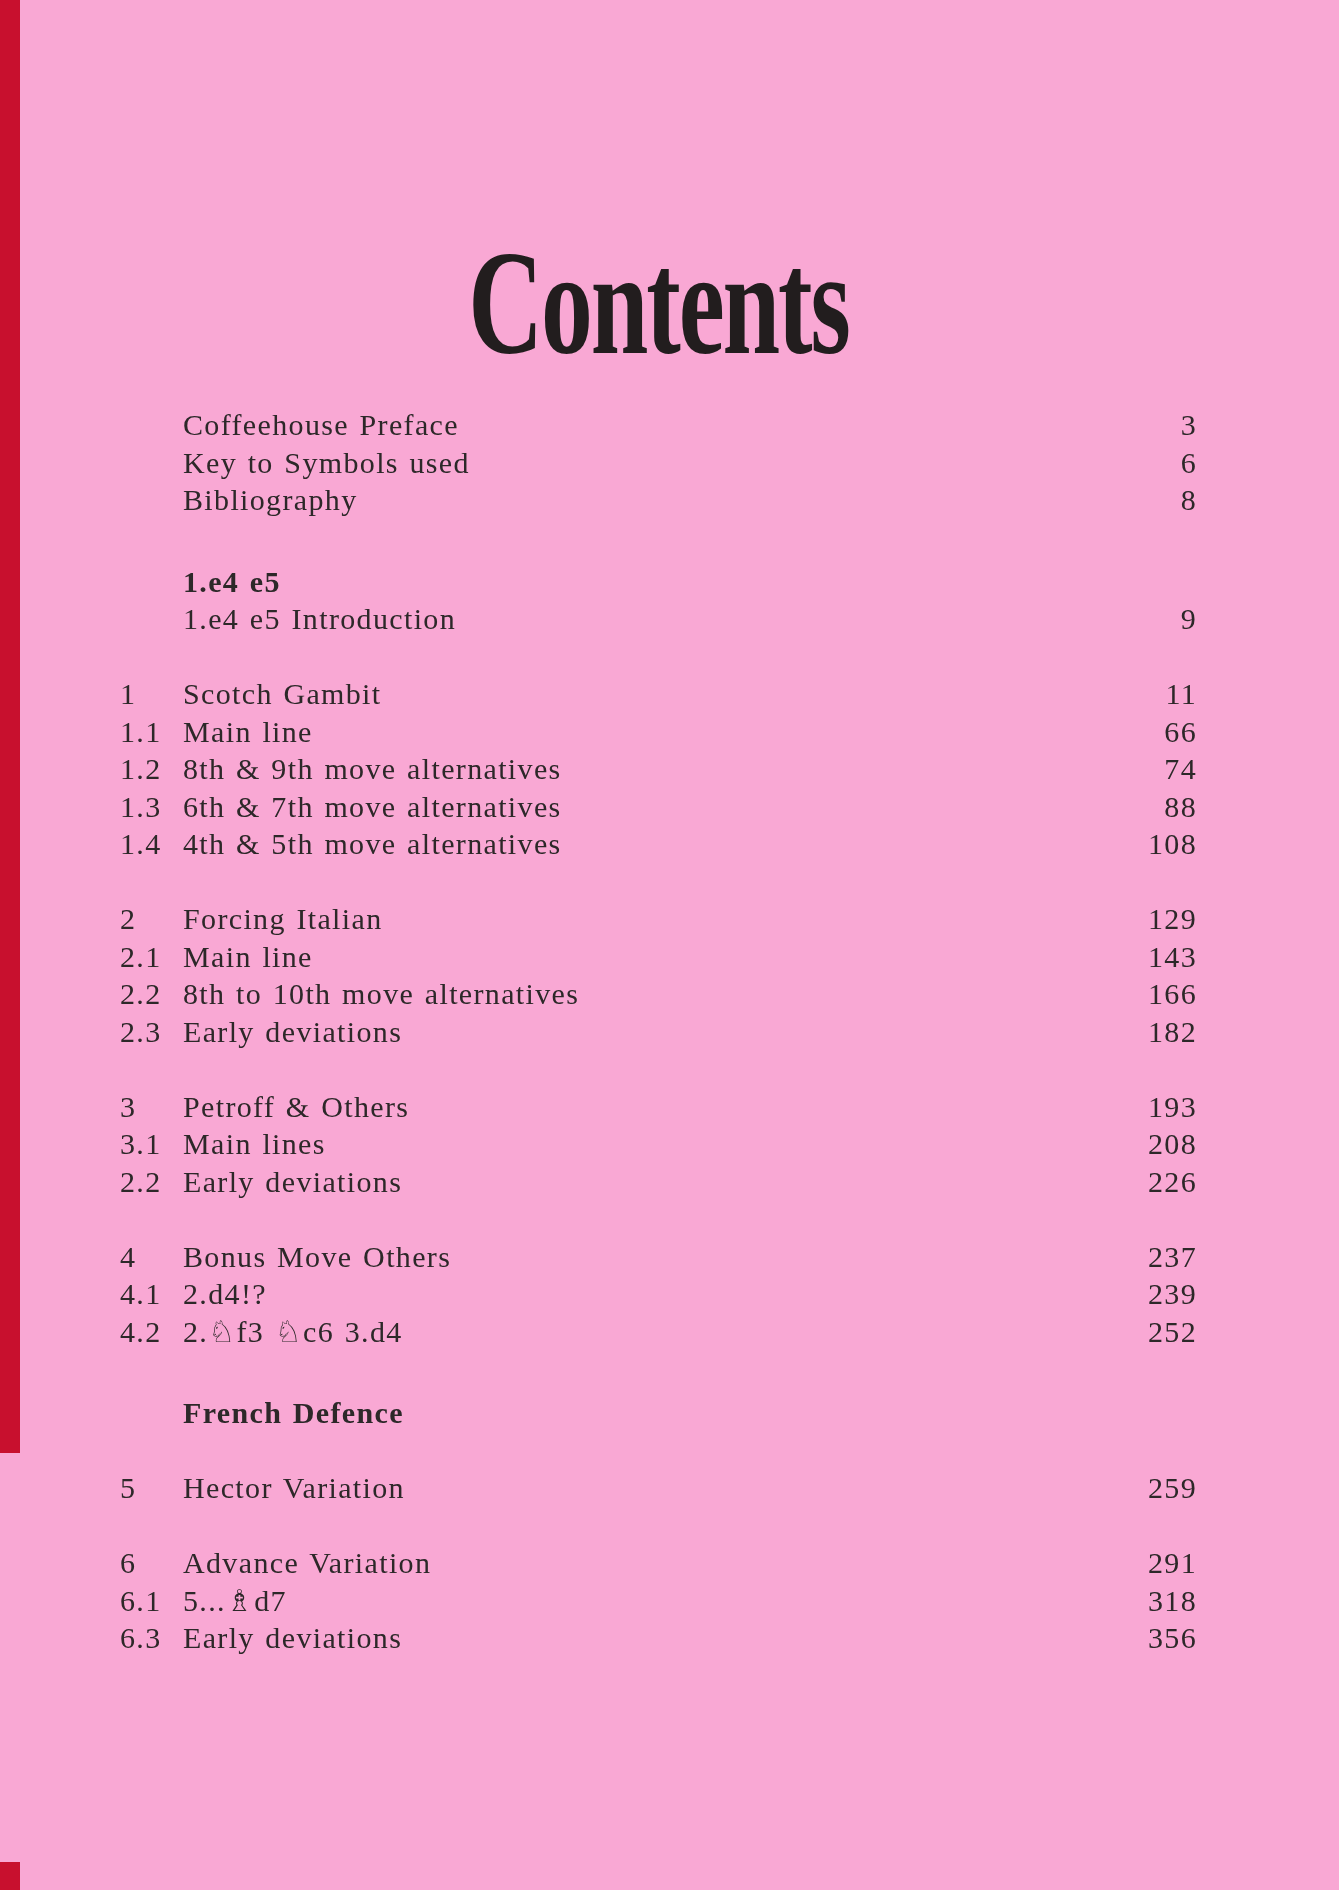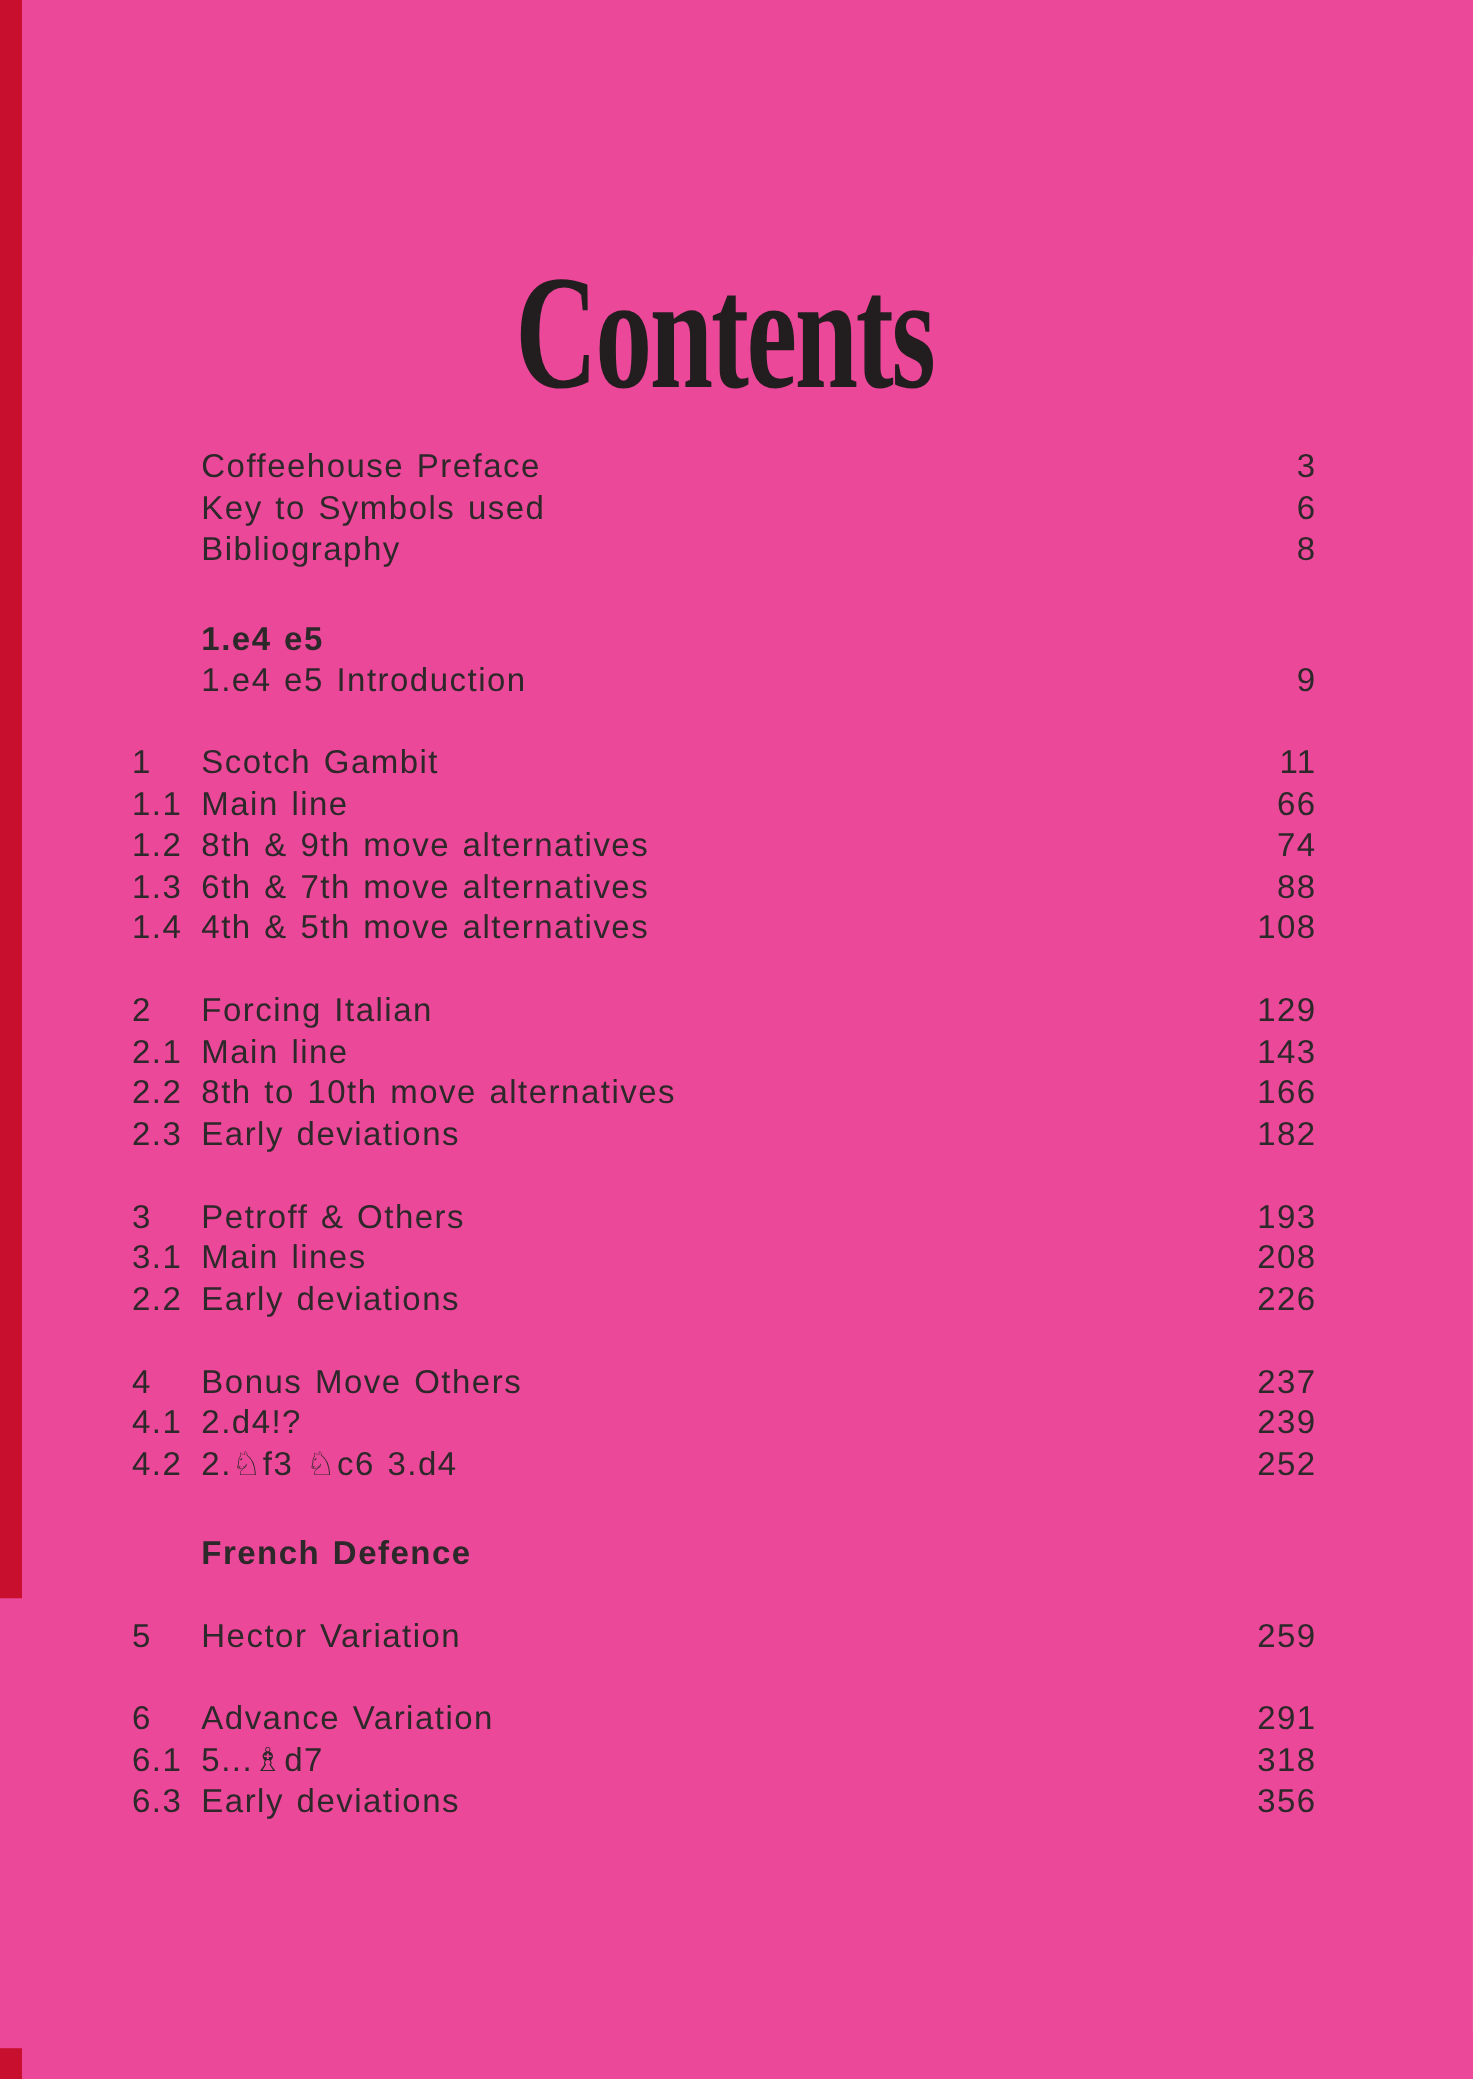--- a/index.html
+++ b/index.html
@@ -1,21 +1,21 @@
 <!DOCTYPE html>
 <html style="--accent: #c8102e;"><head>
 <meta charset="utf-8">
 <style>
   html, body { margin: 0; padding: 0; background: #e8e8e8; }
   .page {
     position: relative;
     width: 1339px;
     height: 1890px;
     margin: 0 auto;
-    background: #ec4899;
+    background: #f9a8d4;
     overflow: hidden;
     font-family: "Liberation Serif", serif;
     color: #2d2829;
   }
   .red-bar {
     position: absolute;
     left: 0;
     top: 0;
     width: 20px;
     height: 1453px;
@@ -47,21 +47,21 @@
   }
   .toc {
     position: absolute;
     left: 120px;
     top: 406px;
     width: 1077px;
     font-size: 30px;
     line-height: 37.5px;
     letter-spacing: 0.045em;
     word-spacing: 0.06em;
-    font-family: Liberation Sans, sans-serif;
+    font-family: Liberation Serif, serif;
   }
   .toc-block { margin: 0; }
   .toc-block + .toc-block { margin-top: 37.5px; }
   .toc-row {
     display: flex;
     height: 37.5px;
     align-items: baseline;
   }
   .toc-num {
     flex: 0 0 63px;

